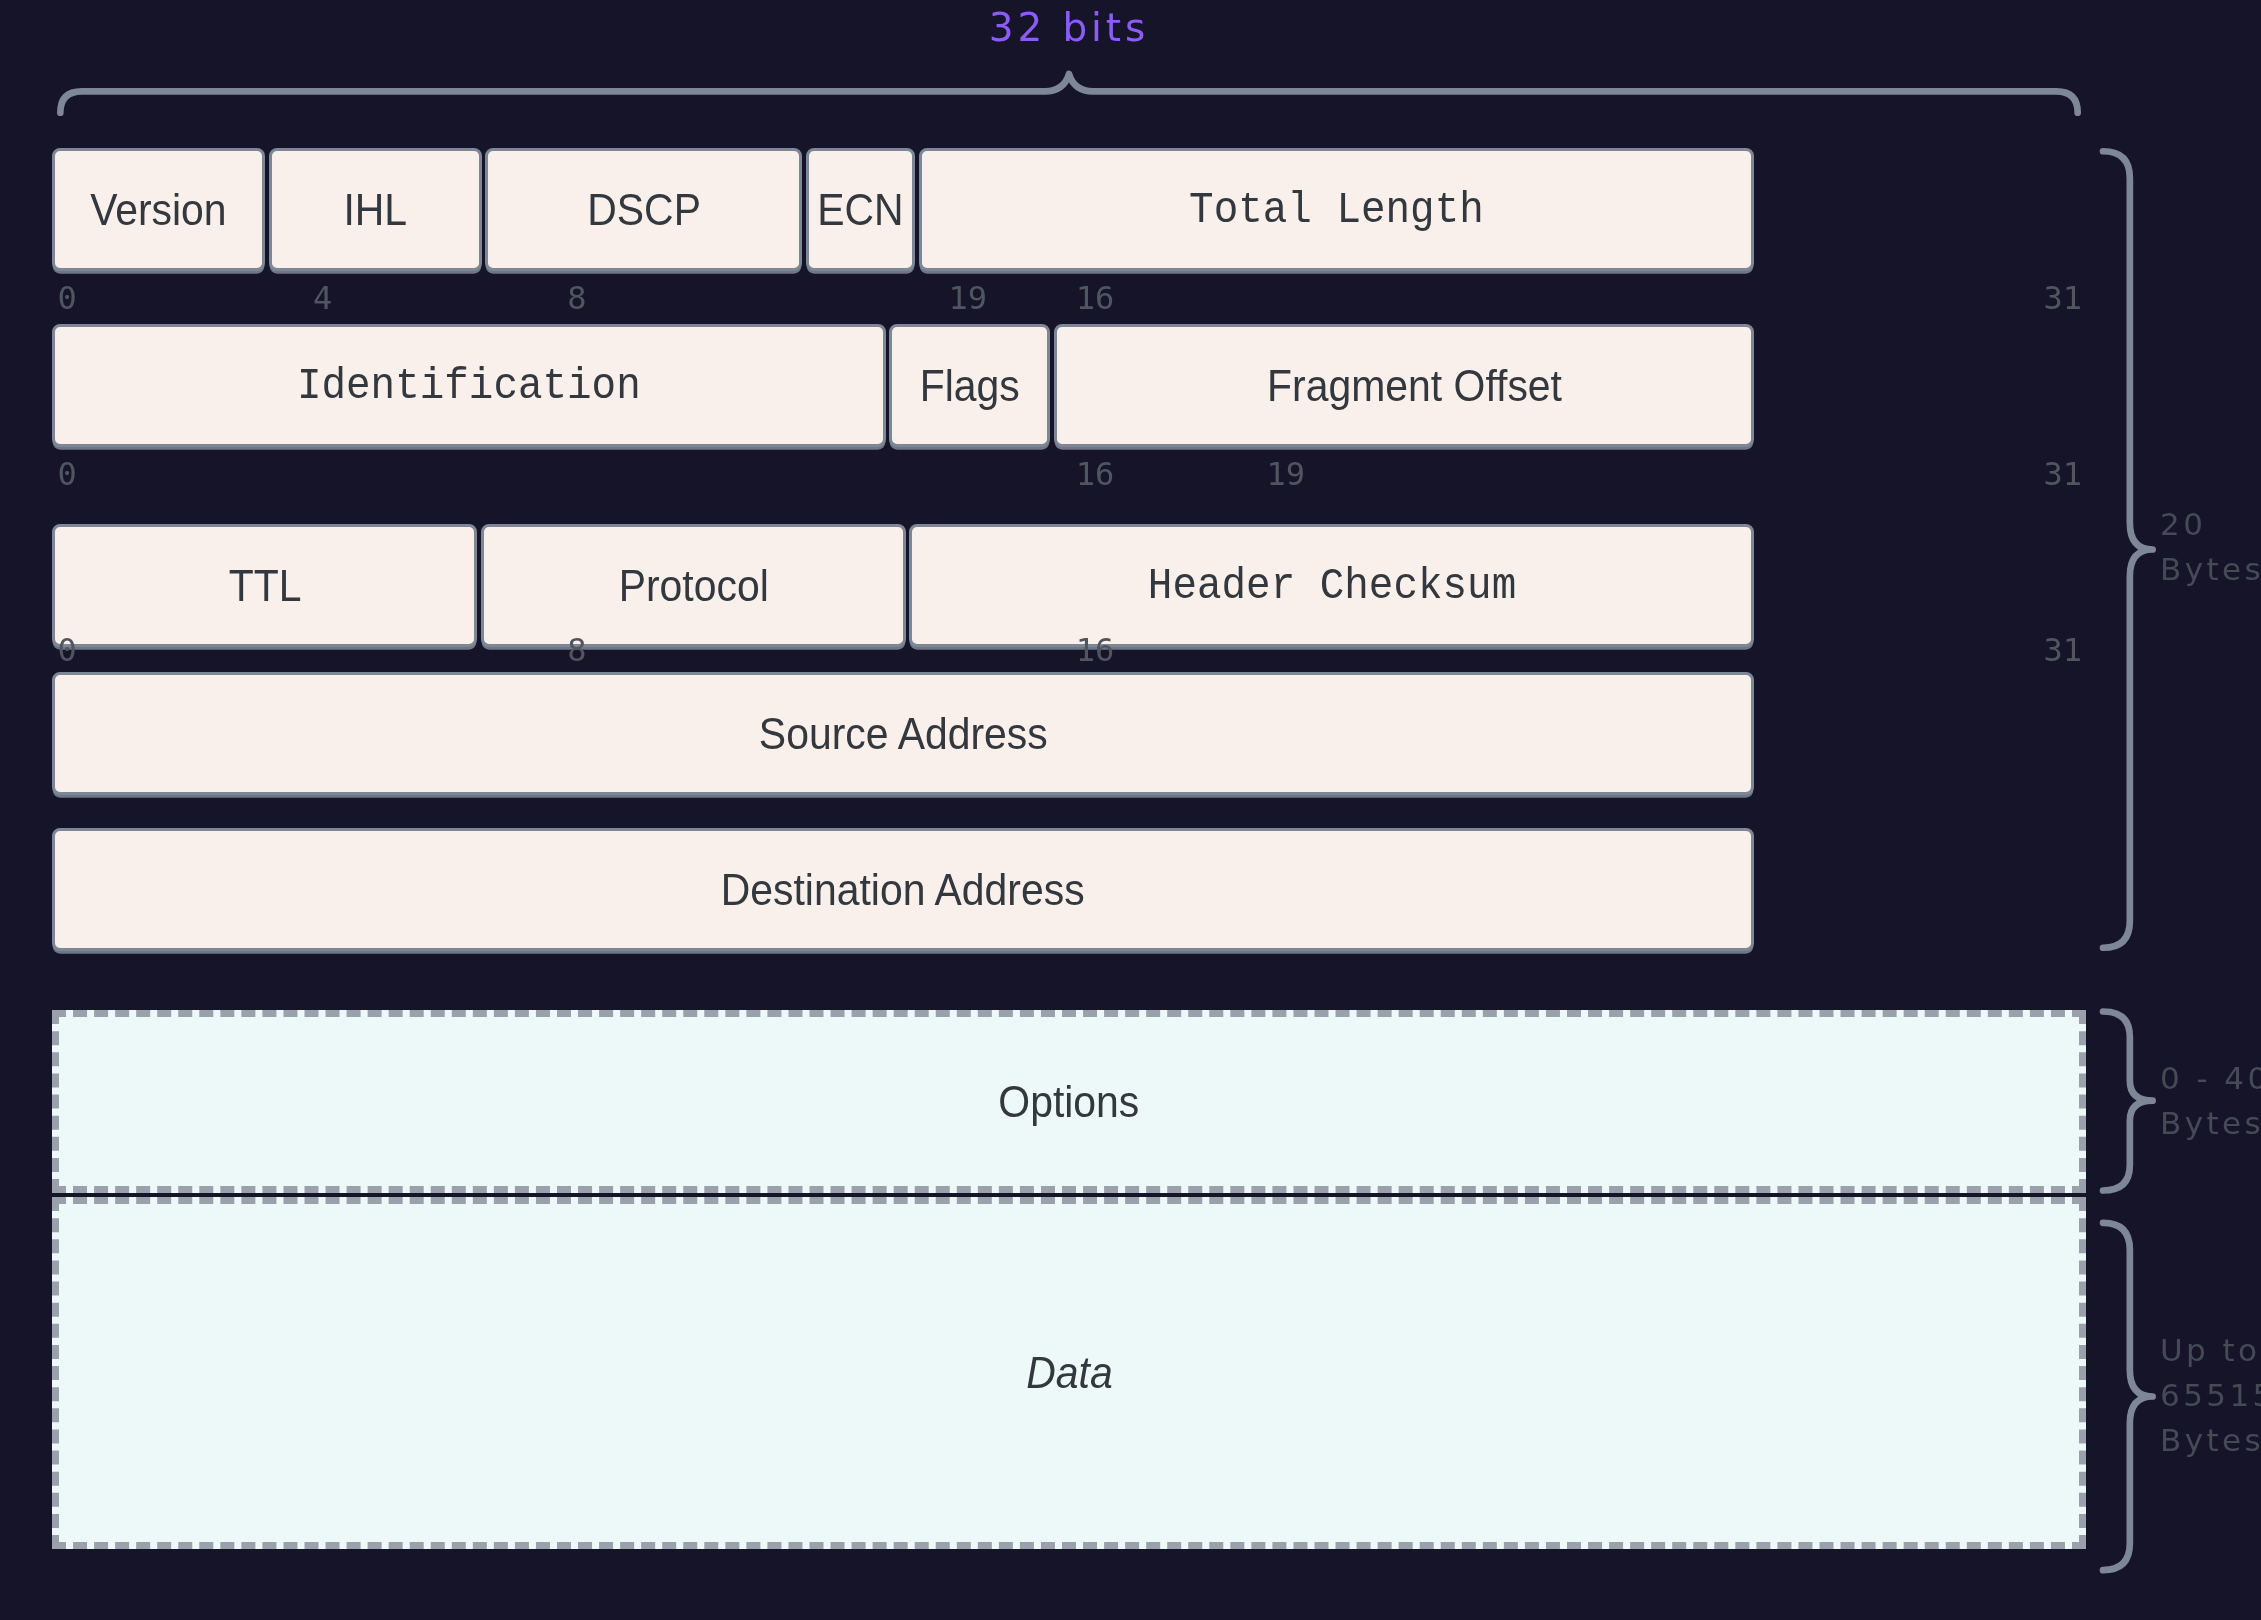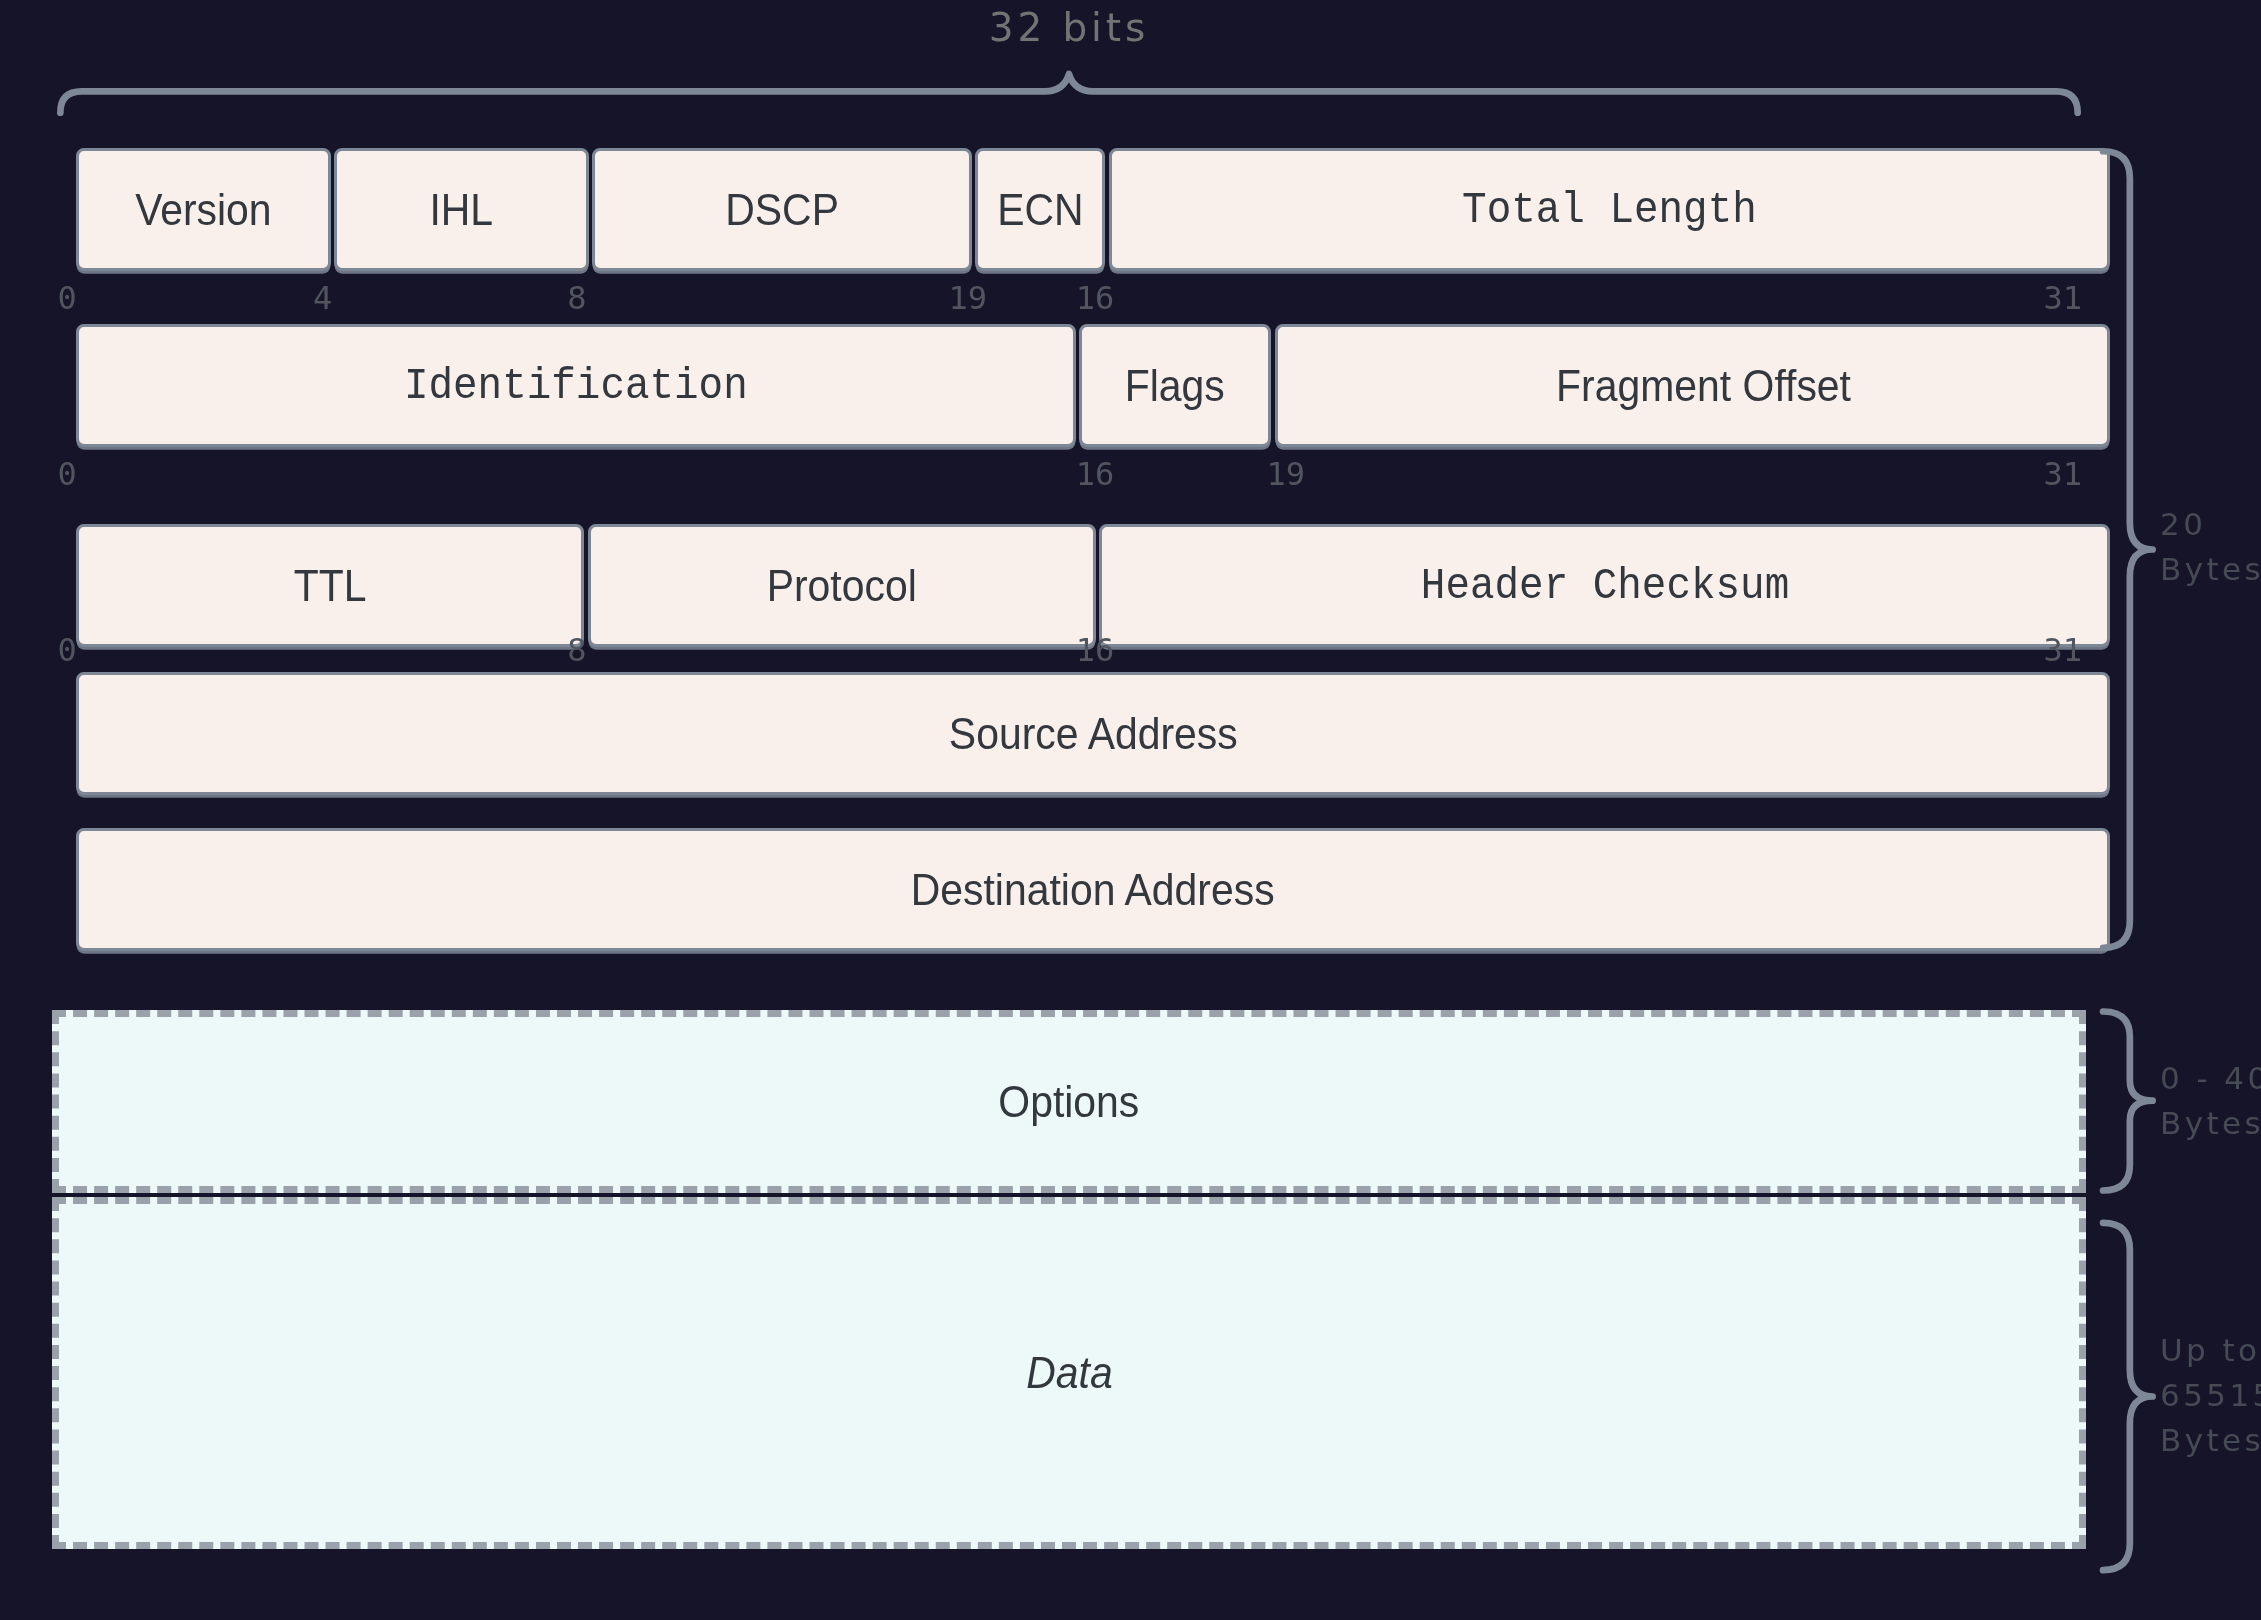--- a/index.html
+++ b/index.html
@@ -19,46 +19,45 @@
   
   .top-title {
     position: absolute;
     left: 52px;
     top: 5.4px;
     width: 2034px;
     text-align: center;
     font-family: "DejaVu Sans", sans-serif;
     font-size: 39px;
     letter-spacing: 0.10em;
-    color: #737373;
+    color: #8b5cf6;
   }
 
   
   .brace path {
     fill: none;
     stroke: #7e8795;
     stroke-width: 10;
     stroke-linecap: round;
     stroke-linejoin: round;
   }
   #brace-top    { position: absolute; left: 49px;   top: 70px;  }
   #brace-header { position: absolute; left: 2099px; top: 147px;  }
   #brace-options{ position: absolute; left: 2099px; top: 1008px; }
   #brace-data   { position: absolute; left: 2099px; top: 1219px; }
 
   
   .field-row {
     position: absolute;
     left: 52px;
-    width: 2034px;
+    width: 1702px;
     height: 123px;
     display: flex;
     gap: 3.4px;
     box-sizing: border-box;
-    margin-left: 24px;
   }
   #row-1 { top: 148px; }
   #row-2 { top: 324px; }
   #row-3 { top: 524px; }
   #row-src { top: 672px; }
   #row-dst { top: 828px; }
 
   .cell {
     box-sizing: border-box;
     border: 3.4px solid #7e8795;

